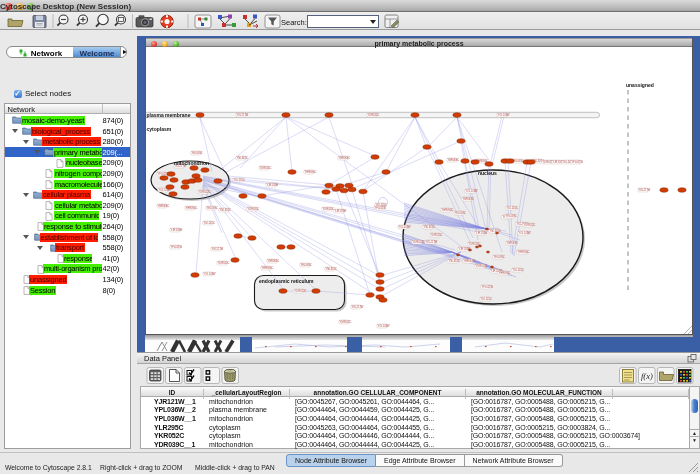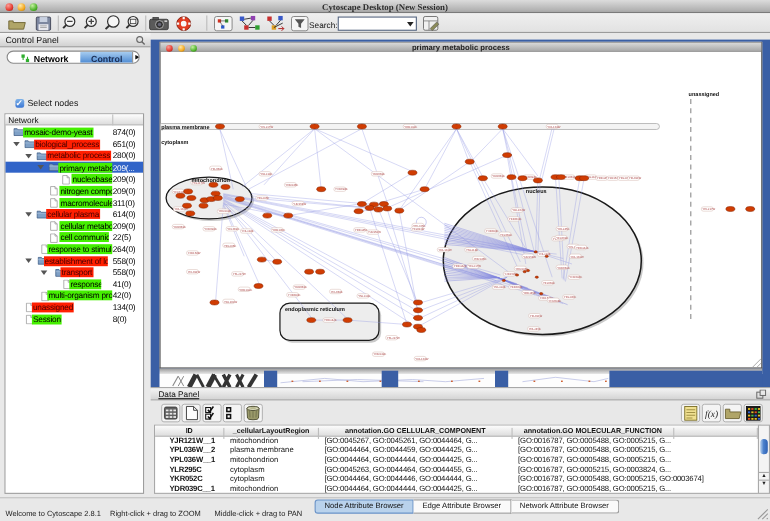--- a/index.html
+++ b/index.html
@@ -1,21 +1,21 @@
 <!DOCTYPE html>
 <html><head>
 <meta charset="utf-8">
 <style>
 * { margin:0; padding:0; box-sizing:border-box; }
 html,body { width:700px; height:474px; overflow:hidden; font-family:"Liberation Sans", sans-serif; background:#e8e8e8; }
 #app { position:relative; width:700px; height:474px; }
 .abs { position:absolute; }
 #titlebar { left:0; top:0; width:700px; height:12px;
   background:linear-gradient(#dcdcdc,#b4b4b4 80%,#a5a5a5); border-bottom:1px solid #6f6f6f; }
-#titlebar .ttl { position:absolute; left:0; right:0; top:1.5px; text-align:center; font-size:8px; font-weight:bold; color:#2d2d2d;font-family:Liberation Serif, serif; }
+#titlebar .ttl { position:absolute; left:0; right:0; top:1.5px; font-size:8px; font-weight:bold; color:#2d2d2d; }
 .light { position:absolute; top:3px; width:7px; height:7px; border-radius:50%; }
 #titlebar .l1 { left:5px;  background:radial-gradient(circle at 35% 30%, #ff9d96, #e33b30 60%, #9d1007); }
 #titlebar .l2 { left:16px; background:radial-gradient(circle at 35% 30%, #ffe9a8, #f4a921 60%, #a96c00); }
 #titlebar .l3 { left:27px; background:radial-gradient(circle at 35% 30%, #c4f0a0, #51b42d 60%, #1f7500); }
 #toolbar { left:0; top:12px; width:700px; height:18px; background:linear-gradient(#efefef,#e2e2e2); border-bottom:1px solid #9b9b9b; }
 #searchlbl { position:absolute; left:281px; top:5.5px; font-size:7.5px; color:#111; }
 #searchbox { position:absolute; left:307px; top:2.5px; width:72px; height:13px; background:#fff; border:1px solid #52627d; }
 #searchbox .dd { position:absolute; right:0; top:0; width:11px; height:11px; }
 #searchbox .dd:after { content:""; position:absolute; left:2.5px; top:4px; border-left:3px solid transparent; border-right:3px solid transparent; border-top:4px solid #222; }
 #cpanel { left:0; top:30px; width:137px; height:422px; background:#e9e9e9; }
@@ -59,21 +59,21 @@
 #nwtitle .light { top:1.5px; width:6px; height:6px; }
 #nwtitle .l1 { left:5px;  background:radial-gradient(circle at 35% 30%, #ff9d96, #e33b30 60%, #9d1007);}
 #nwtitle .l2 { left:16px; background:radial-gradient(circle at 35% 30%, #ffe9a8, #f4a921 60%, #a96c00);}
 #nwtitle .l3 { left:27px; background:radial-gradient(circle at 35% 30%, #c4f0a0, #51b42d 60%, #1f7500);}
 #peek { position:absolute; left:8px; top:305px; width:548px; height:17px; }
 #peekshadow { position:absolute; left:0; top:0; width:548px; height:5px; background:linear-gradient(#9a9a9a,#e8e8e8); }
 #peekwhite { position:absolute; left:0; top:5px; width:411px; height:12px; background:#fdfdfd; }
 .bluegap { position:absolute; top:2px; height:15px; background:#3a5fa5; }
 #datapanel { left:137px; top:352px; width:563px; height:100px; background:#e8e8e8; border-top:1px solid #999;}
 #dphead { position:absolute; left:0; top:0; width:563px; height:11px; background:linear-gradient(#f4f4f4,#d4d4d4); border-bottom:1px solid #a5a5a5; }
-#dphead span { position:absolute; left:7px; top:1px; font-size:7.5px; color:#111;text-decoration:underline; }
+#dphead span { position:absolute; left:7px; top:1px; font-size:7.5px; color:#111; }
 #dptable { position:absolute; left:3px; top:33px; width:552px; height:63px; background:#fff; border:1px solid #a8a8a8; }
 #dth { position:absolute; left:0; top:0; width:550px; height:10px; background:linear-gradient(#fcfcfc,#dedede); border-bottom:1px solid #aaa; font-size:6.5px; font-weight:bold; color:#111; }
 #dth div { position:absolute; top:1.5px; text-align:center; border-right:1px solid #bdbdbd; height:10px;}
 .drow { position:absolute; left:0; width:550px; height:8.7px; font-size:7px; color:#111; white-space:nowrap; }
 .drow b { position:absolute; left:13px; letter-spacing:-0.2px;}
 .drow .c2 { position:absolute; left:68px; }
 .drow .c3 { position:absolute; left:154px; letter-spacing:-0.15px;}
 .drow .c4 { position:absolute; left:330px; letter-spacing:-0.15px;}
 #dscroll { position:absolute; left:552px; top:33px; width:11px; height:63px; background:#f4f4f4; border:1px solid #aaa; }
 #dthumb { position:absolute; left:1px; top:12px; width:7px; height:14px; border-radius:4px; background:linear-gradient(90deg,#bcd4f0,#4a80cc 45%,#2f62b4); }
@@ -165,34 +165,27 @@
     <line x1="390" y1="19" x2="390" y2="27.5" stroke="#777" stroke-width="0.7"></line>
     <path d="M391 26 L397 20 L399 22 L393 28 Z" fill="#8a8a5a" stroke="#555" stroke-width="0.5"></path>
     </svg>
     <span id="searchlbl">Search:</span>
     <div id="searchbox">
         <div class="dd"></div>
       </div>
   </div>
 
   <div id="cpanel" class="abs">
-    <div id="cphead">
-        <span>Control Panel</span>
-        <svg id="cpfloat" width="10" height="9" viewBox="0 0 10 9">
-          <circle cx="4" cy="4" r="2.7" fill="none" stroke="#666" stroke-width="1"></circle>
-          <line x1="6" y1="6" x2="8.5" y2="8.5" stroke="#666" stroke-width="1.2"></line>
-        </svg>
-      </div>
     <div id="tabs">
         <div class="net"><svg width="8" height="8" viewBox="0 0 8 8">
             <rect x="0.5" y="0.5" width="3" height="3" fill="#2fae2f"></rect>
             <rect x="4.5" y="4.5" width="3" height="3" fill="#2fae2f"></rect>
             <path d="M2 5.5 L2 2 M6 2.5 L6 6" stroke="#2fae2f" stroke-width="1"></path>
           </svg><span style="margin-left:13px">Network</span></div>
-        <div class="mos">Control</div>
+        <div class="mos">Welcome</div>
         <div class="arr"></div>
       </div>
     <div id="chk">✓</div>
       <div id="chklbl">Select nodes</div>
     <div id="treebox">
       <div id="thead">
           <span class="c1">Network</span>
           <span class="dv"></span>
           <span class="c2">Nodes</span>
         </div>
@@ -246,21 +239,21 @@
           </svg>
           <span class="tlbl g" style="left:49.5px;max-width:48px">nitrogen compou</span>
           <span class="tval">209(0)</span>
         </div>
       <div class="trow" style="top:74.5px">
           <svg class="ticon" style="left:40.5px" width="8" height="9" viewBox="0 0 8 9">
             <path d="M1 0.6 L5 0.6 L7 2.6 L7 8.4 L1 8.4 Z" fill="#fff" stroke="#9a9a9a" stroke-width="0.7"></path>
             <path d="M5 0.6 L5 2.6 L7 2.6" fill="none" stroke="#9a9a9a" stroke-width="0.7"></path>
           </svg>
           <span class="tlbl g" style="left:49.5px;max-width:48px">macromolecule</span>
-          <span class="tval">311(0)</span>
+          <span class="tval">166(0)</span>
         </div>
       <div class="trow" style="top:85.1px">
           <span class="tri" style="left:18.5px"></span>
           <svg class="ticon" style="left:28.5px" width="10" height="8" viewBox="0 0 10 8">
             <path d="M0.7 2.2 L0.7 1 L3.6 1 L4.5 2 L9.3 2 L9.3 7.2 L0.7 7.2 Z" fill="#7fa0c6" stroke="#3f5d85" stroke-width="0.7"></path>
             <path d="M0.7 3 H9.3" stroke="#a9c0da" stroke-width="0.6"></path>
           </svg>
           <span class="tlbl r" style="left:37.5px;max-width:52px">cellular plasma</span>
           <span class="tval">614(0)</span>
         </div>
@@ -271,21 +264,21 @@
           </svg>
           <span class="tlbl g" style="left:49.5px;max-width:48px">cellular metabol</span>
           <span class="tval">209(0)</span>
         </div>
       <div class="trow" style="top:106.3px">
           <svg class="ticon" style="left:40.5px" width="8" height="9" viewBox="0 0 8 9">
             <path d="M1 0.6 L5 0.6 L7 2.6 L7 8.4 L1 8.4 Z" fill="#fff" stroke="#9a9a9a" stroke-width="0.7"></path>
             <path d="M5 0.6 L5 2.6 L7 2.6" fill="none" stroke="#9a9a9a" stroke-width="0.7"></path>
           </svg>
           <span class="tlbl g" style="left:49.5px;max-width:45px">cell communicati</span>
-          <span class="tval">22(5)</span>
+          <span class="tval">19(0)</span>
         </div>
       <div class="trow" style="top:116.9px">
           <svg class="ticon" style="left:32.5px" width="8" height="9" viewBox="0 0 8 9">
             <path d="M1 0.6 L5 0.6 L7 2.6 L7 8.4 L1 8.4 Z" fill="#fff" stroke="#9a9a9a" stroke-width="0.7"></path>
             <path d="M5 0.6 L5 2.6 L7 2.6" fill="none" stroke="#9a9a9a" stroke-width="0.7"></path>
           </svg>
           <span class="tlbl g" style="left:38.5px;max-width:59px">response to stimulu</span>
           <span class="tval">264(0)</span>
         </div>
       <div class="trow" style="top:127.5px">

